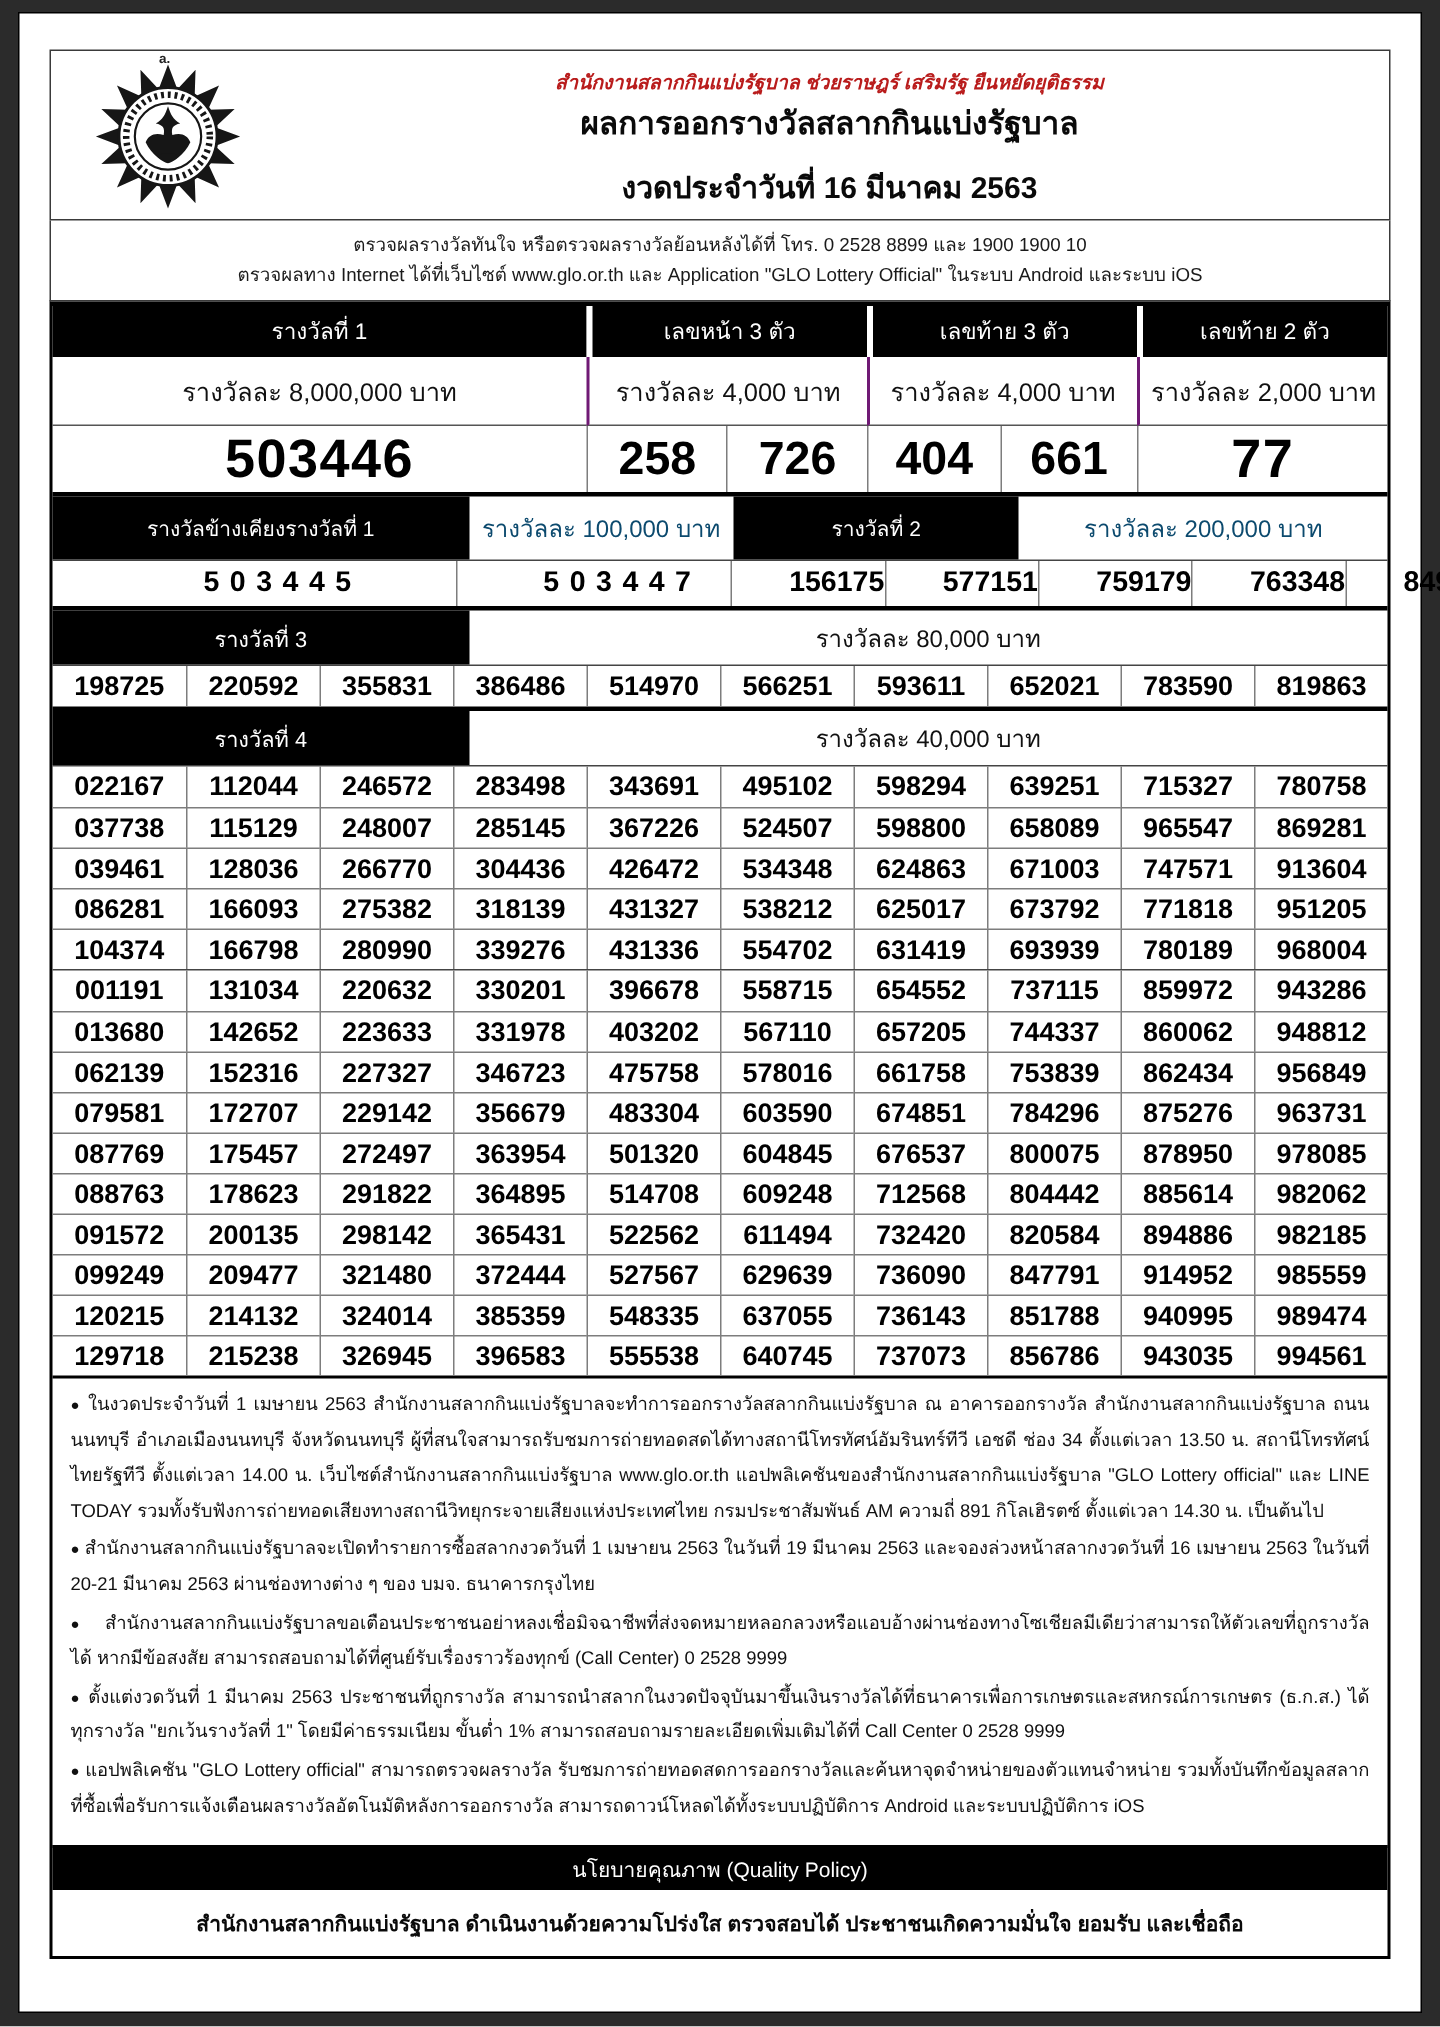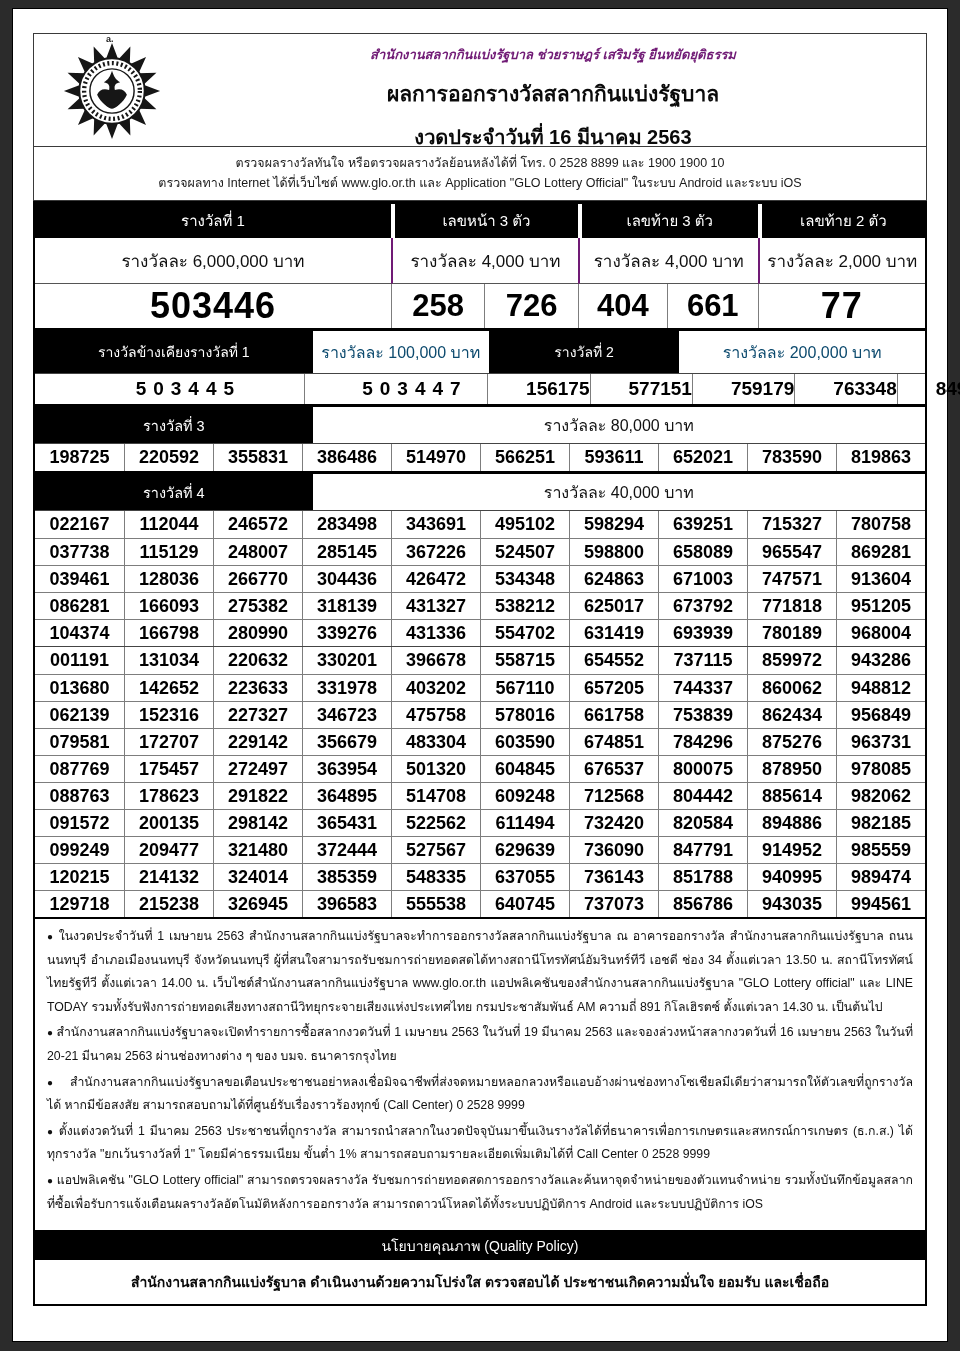--- a/index.html
+++ b/index.html
@@ -8,22 +8,22 @@
   .frame { width:960px; height:1351px; background:#2b2b2b; position:relative; }
   .page { position:absolute; left:12px; top:8px; width:936px; height:1334px;
           background:#ffffff; border:1px solid #000; padding:24px 20px 0 20px; }
 
   
   .header-box { border:1px solid #3a3a3a; display:flex; height:114px; position:relative; }
   .logo-wrap { width:176px; position:relative; }
   .logo-artifact { position:absolute; left:72px; top:0px; font-size:9px; font-weight:bold; color:#222; }
   .logo-wrap svg { position:absolute; left:28px; top:7px; width:100px; height:100px; }
   .header-text { flex:1; text-align:center; padding-top:10px; padding-right:30px; }
-  .slogan { font-size:13px; font-style:italic; font-weight:bold; color:#701a75; }
-  .title  { font-size:21px; font-weight:bold; color:#0a0a0a; margin-top:12px; }
+  .slogan { font-size:13px; font-style:italic; font-weight:bold; color:#b91c1c; }
+  .title  { font-size:21px; font-weight:bold; color:#0a0a0a; }
   .ddate  { font-size:20px; font-weight:bold; color:#0a0a0a; margin-top:11px; }
 
   .info-box { border:1px solid #3a3a3a; border-top:none; text-align:center; padding:6px 0 7px; }
   .info-box div { font-size:12.5px; color:#1a1a1a; line-height:1.6; }
 
   
   .sheet { border:2px solid #000; border-top:3px solid #000; }
   .black { background:#000; color:#fff; }
 
   
@@ -108,21 +108,21 @@
     </div>
 
     <div class="sheet">
 
       <div class="t1">
         <div class="hcell black">รางวัลที่ 1</div>
         <div class="hcell black span2">เลขหน้า 3 ตัว</div>
         <div class="hcell black span2">เลขท้าย 3 ตัว</div>
         <div class="hcell black">เลขท้าย 2 ตัว</div>
 
-        <div class="acell">รางวัลละ  6,000,000  บาท</div>
+        <div class="acell">รางวัลละ  8,000,000  บาท</div>
         <div class="acell span2">รางวัลละ  4,000 บาท</div>
         <div class="acell span2">รางวัลละ  4,000 บาท</div>
         <div class="acell">รางวัลละ  2,000 บาท</div>
 
         <div class="ncellbig fs36">503446</div>
         <div class="ncellbig fs31">258</div>
         <div class="ncellbig fs31">726</div>
         <div class="ncellbig fs31">404</div>
         <div class="ncellbig fs31">661</div>
         <div class="ncellbig fs36">77</div>

